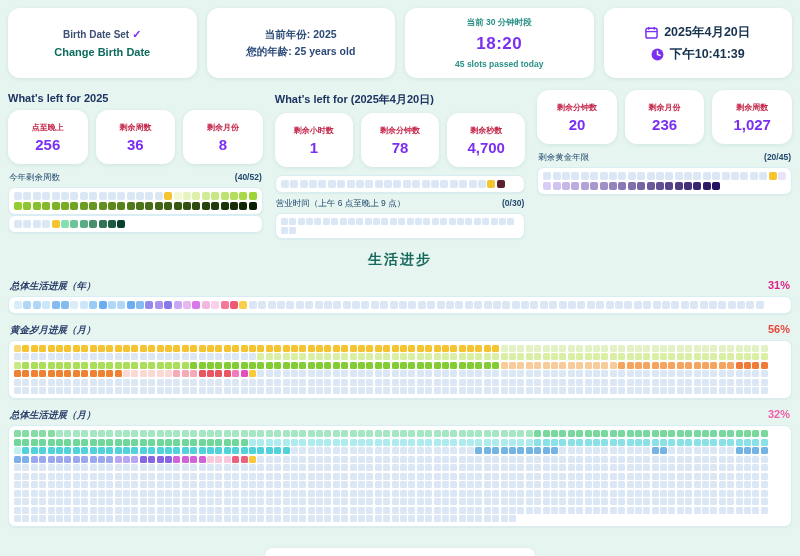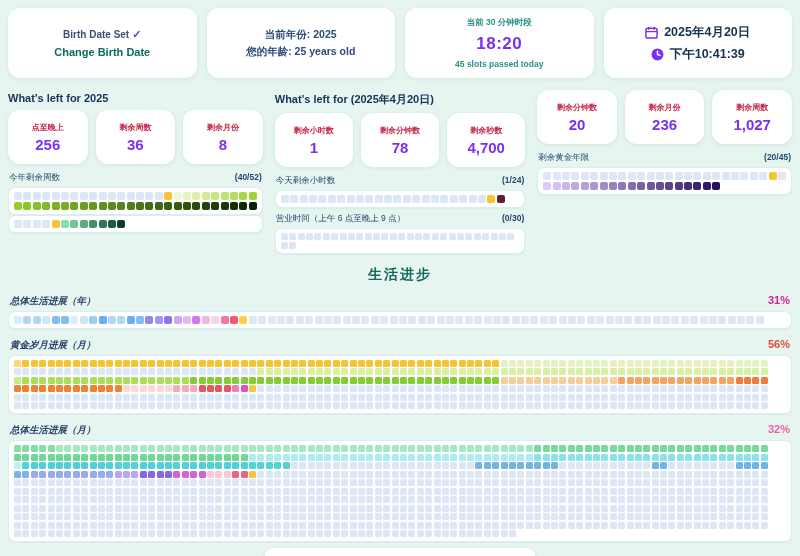--- a/index.html
+++ b/index.html
@@ -200,24 +200,20 @@
         <div class="card stat-card">
           <div class="stat-label">剩余分钟数</div>
           <div class="stat-value">78</div>
         </div>
         <div class="card stat-card">
           <div class="stat-label">剩余秒数</div>
           <div class="stat-value">4,700</div>
         </div>
       </div>
     <div>
-        <div class="bar-head">
-          <span class="bar-label">今天剩余小时数</span>
-          <span class="bar-count">(1/24)</span>
-        </div>
         <div class="bar-card">
           <div class="bar-row">
             <span class="sq" style="background: rgb(219, 231, 245);"></span>
             <span class="sq" style="background: rgb(219, 231, 245);"></span>
             <span class="sq" style="background: rgb(219, 231, 245);"></span>
             <span class="sq" style="background: rgb(219, 231, 245);"></span>
             <span class="sq" style="background: rgb(219, 231, 245);"></span>
             <span class="sq" style="background: rgb(219, 231, 245);"></span>
             <span class="sq" style="background: rgb(219, 231, 245);"></span>
             <span class="sq" style="background: rgb(219, 231, 245);"></span>

